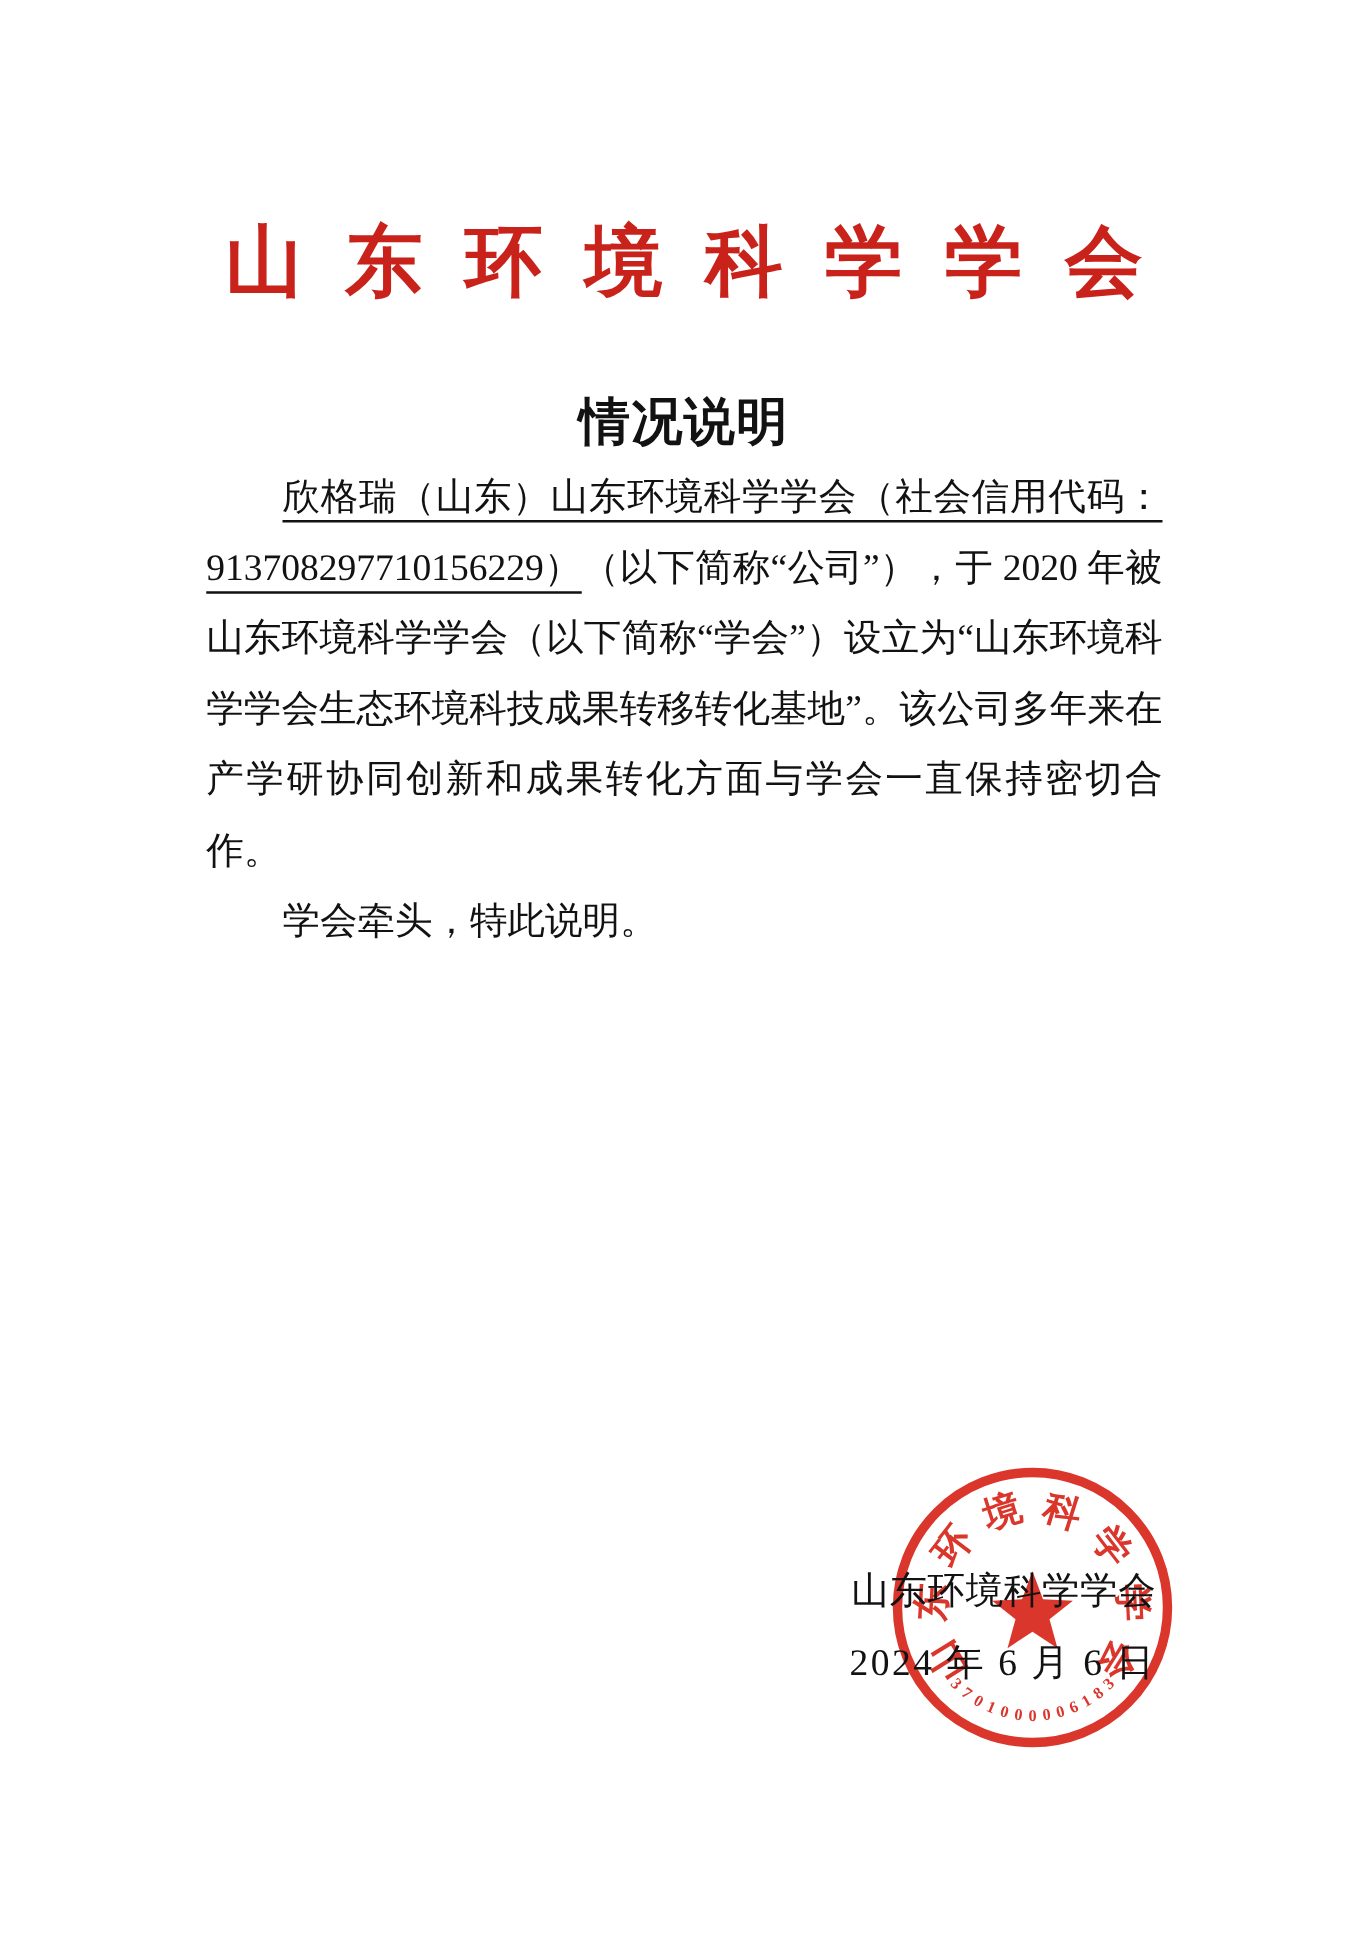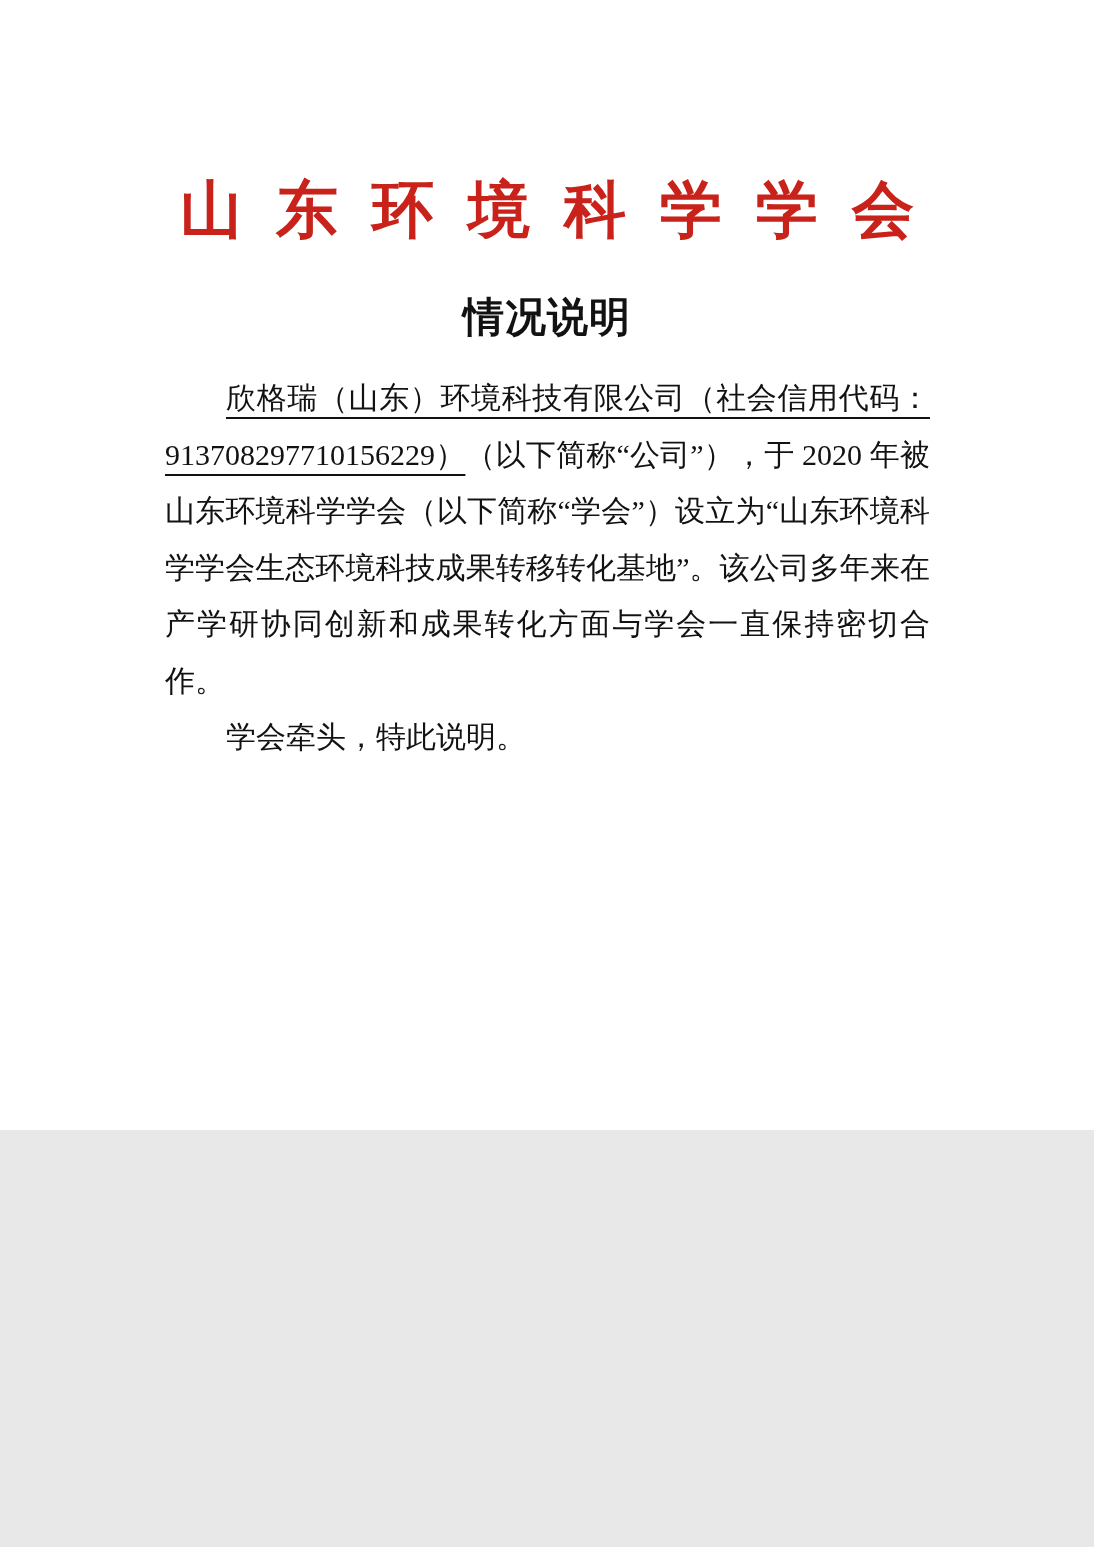--- a/index.html
+++ b/index.html
@@ -1,36 +1,36 @@
 <!DOCTYPE html>
 <html><head>
 <meta charset="utf-8">
 <style>
   html,body{margin:0;padding:0;background:#e8e8e8;}
   .page{
     position:relative;
-    width:1094px;height:1130px;
+    width:1094px;height:1547px;
     margin:0 auto;
     background:#ffffff;
     overflow:hidden;
     font-family:"Liberation Serif","DejaVu Serif",serif;
     color:#121212;
   }
   
   .letterhead{
     position:absolute;top:172px;left:0;width:1094px;
     text-align:center;
     font-size:62px;line-height:76px;font-weight:bold;
     color:#c9221b;
     letter-spacing:34px;text-indent:34px;
     white-space:nowrap;
   }
   
   .doc-title{
-    position:absolute;top:292px;left:0;width:1094px;
+    position:absolute;top:312px;left:0;width:1094px;
     text-align:center;
     font-size:41px;line-height:50px;font-weight:bold;
     letter-spacing:1px;
   }
   
   .body-text{
     position:absolute;top:370px;left:165px;width:765px;
     font-size:30px;line-height:56.5px;
     text-align:justify;
   }
@@ -73,21 +73,21 @@
 </head>
 <body>
 
 <div class="page">
 
   <div class="letterhead">山东环境科学学会</div>
 
   <div class="doc-title">情况说明</div>
 
   <div class="body-text">
-    <p><span class="u">欣格瑞（山东）环境科技有限公司（社会信用代码：913708297710156229）</span><span>（以下简称“公司”），于 2020 年被山东环境科学学会（以下简称“学会”）设立为“山东环境科学学会生态环境科技成果转移转化基地”。该公司多年来在产学研协同创新和成果转化方面与学会一直保持密切合作。</span></p>
+    <p><span class="u">欣格瑞（山东）山东环境科学学会（社会信用代码：913708297710156229）</span><span>（以下简称“公司”），于 2020 年被山东环境科学学会（以下简称“学会”）设立为“山东环境科学学会生态环境科技成果转移转化基地”。该公司多年来在产学研协同创新和成果转化方面与学会一直保持密切合作。</span></p>
     <p>学会牵头，特此说明。</p>
   </div>
 
   <div class="seal-wrap">
     <svg width="240" height="240" viewBox="0 0 240 240" xmlns="http://www.w3.org/2000/svg">
       <circle class="seal-border" cx="120" cy="120" r="108"></circle>
       <polygon class="seal-star" points="120,91 128.4,113.4 152.3,114.5 133.6,129.4 140,152.5 120,139.3 100,152.5 106.4,129.4 87.7,114.5 111.6,113.4"></polygon>
 
     <text x="120" y="40" transform="rotate(-122 120 120)" class="seal-ring-char">山</text>
         <text x="120" y="40" transform="rotate(-87.14285714285714 120 120)" class="seal-ring-char">东</text>

